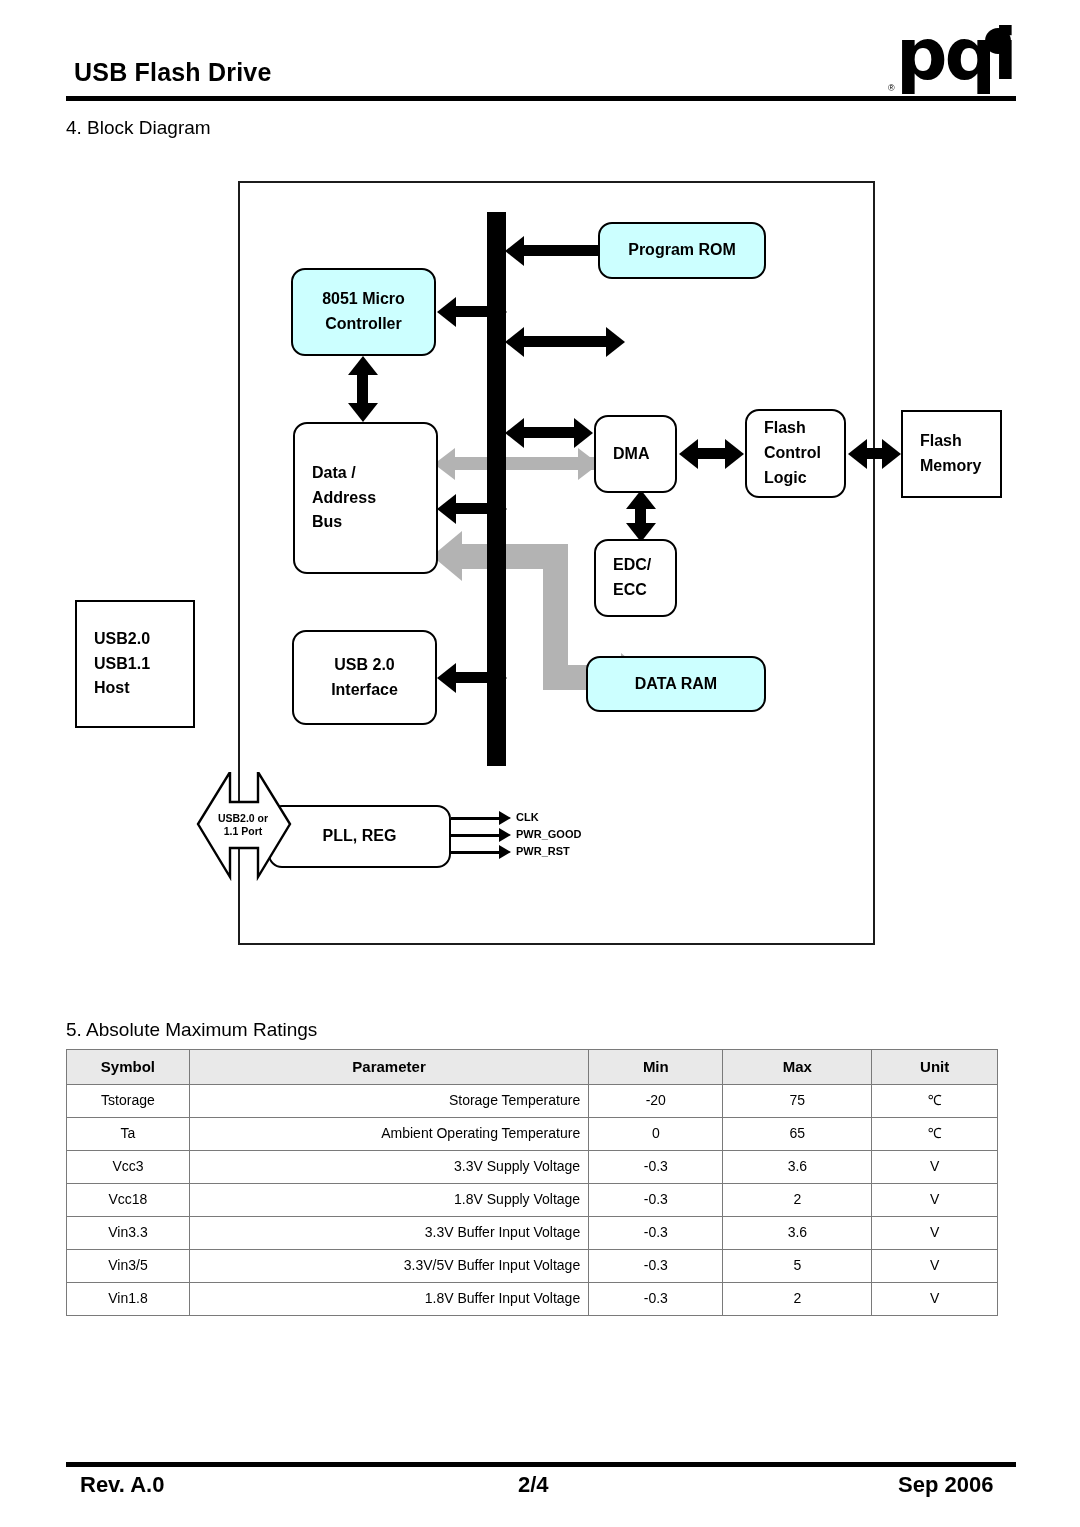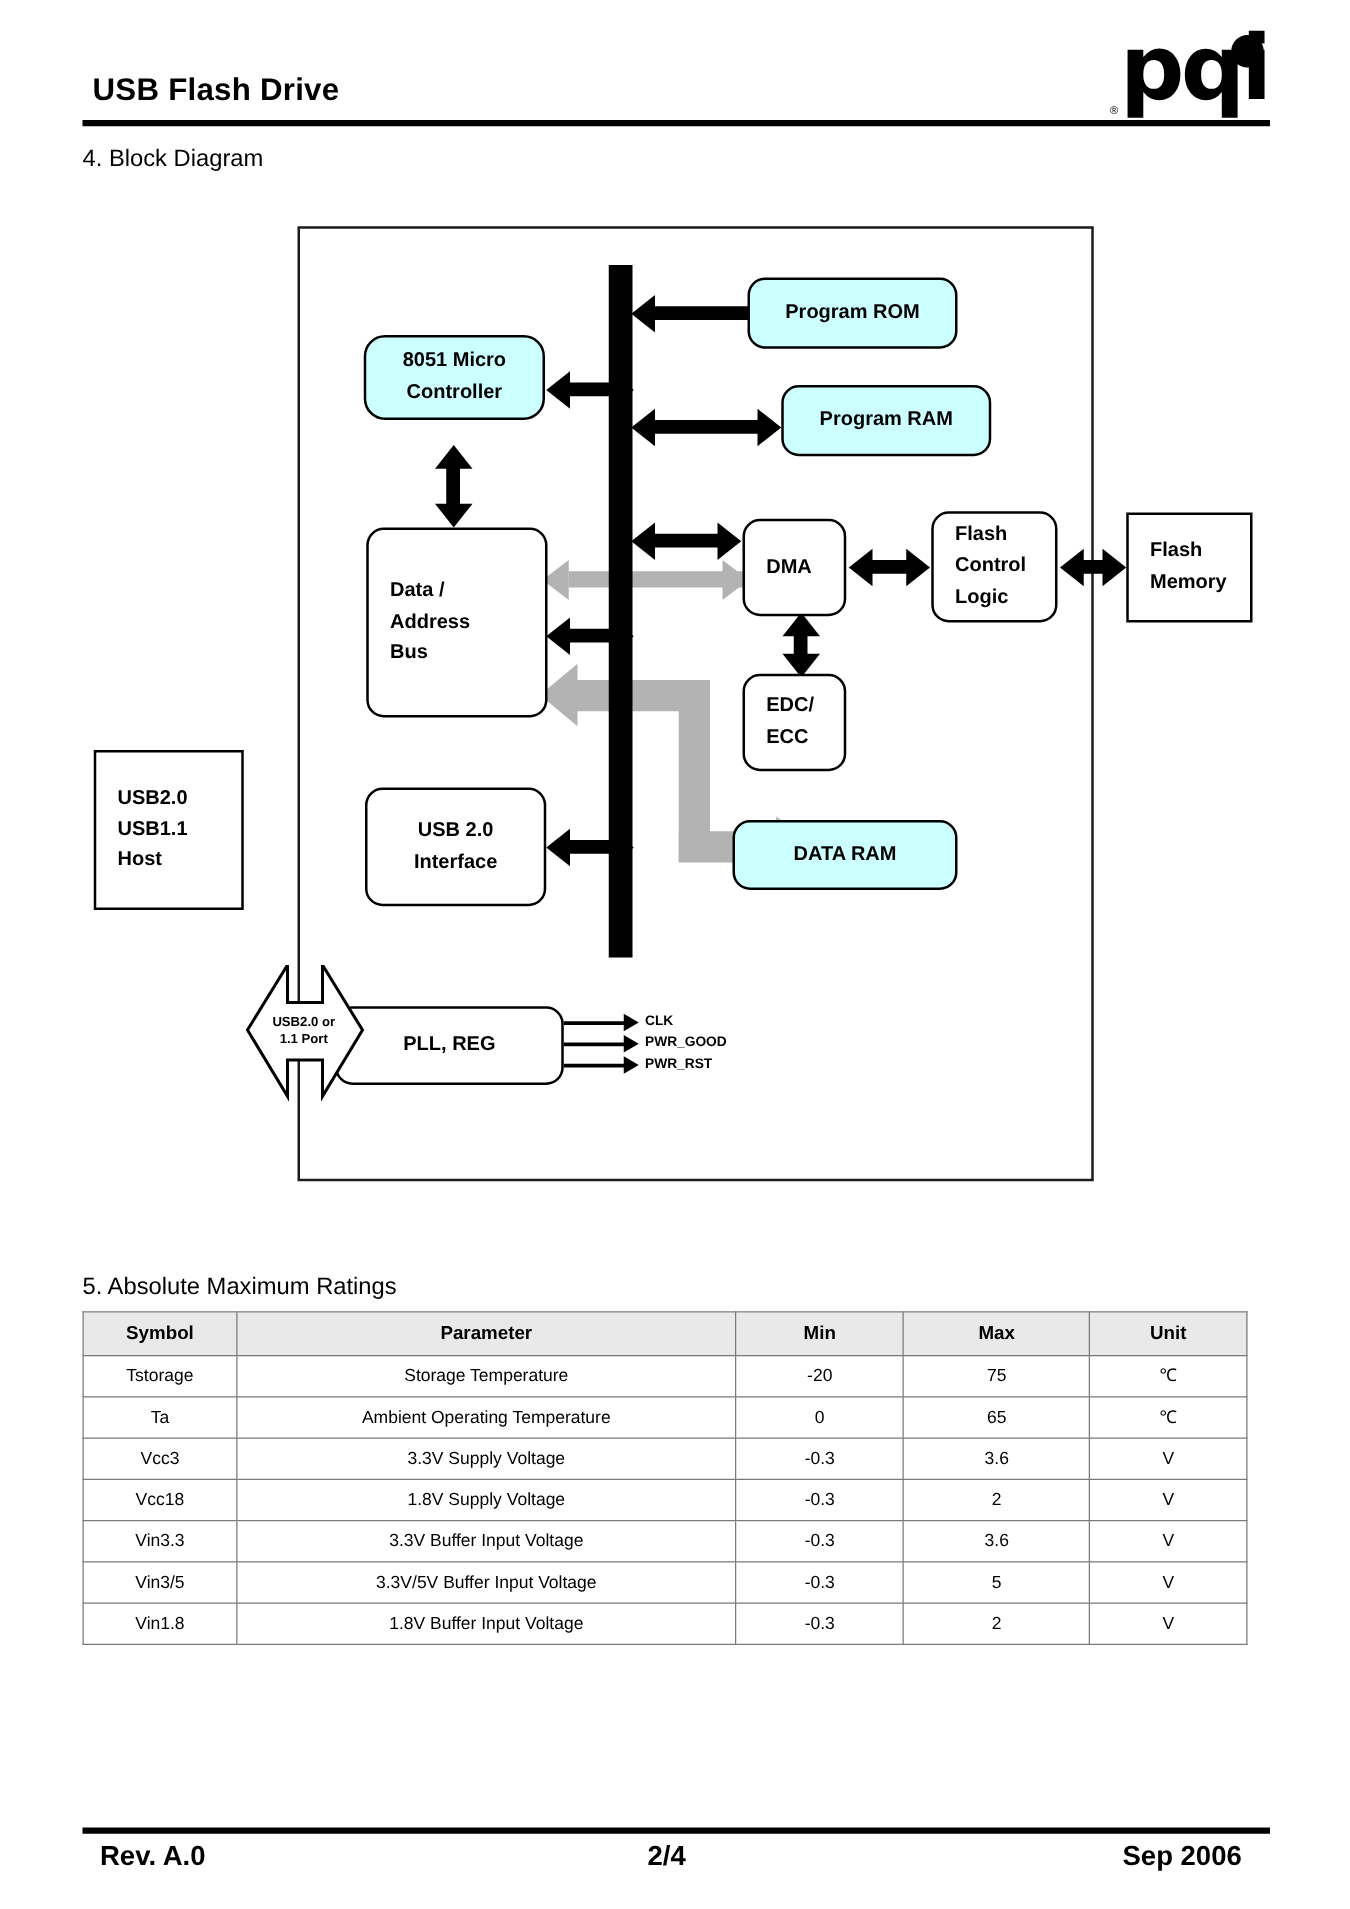--- a/index.html
+++ b/index.html
@@ -184,21 +184,21 @@
     line-height: 1.1;
   }
   #ratings-table thead th {
     background: #e9e9e9;
     font-weight: bold;
     text-align: center;
     font-size: 15px;
     height: 34px;
   }
   #ratings-table td.sym   { text-align: center; width: 112px; }
-  #ratings-table td.param { text-align: center;  width: 418px; }
+  #ratings-table td.param { text-align: right;  width: 418px; }
   #ratings-table td.min   { text-align: center; width: 128px; }
   #ratings-table td.max   { text-align: center; width: 144px; }
   #ratings-table td.unit  { text-align: center; width: 118px; }
 
   
   #footer-rule {
     position: absolute;
     left: 66px; top: 1462px;
     width: 950px; height: 5px;
     background: #000;
@@ -238,32 +238,29 @@
   <div class="gtri-l" style="left:434px; top:288px;"></div>
   <div class="gbar-h" style="left:455px; top:297px; width:145px;"></div>
   <div class="gtri-r" style="left:578px; top:288px;"></div>
 
   <div class="gtri-big-l" style="left:432px; top:371px;"></div>
   <div class="gbar-thick-h" style="left:461px; top:384px; width:107px;"></div>
   <div class="gbar-thick-v" style="left:543px; top:384px; height:145px;"></div>
   <div class="gbar-thick-h" style="left:543px; top:505px; width:82px;"></div>
   <div class="gtri-big-r" style="left:621px; top:493px;"></div>
 
-  <div class="blk round cyan c" style="left:291px; top:108px; width:145px; height:68px;border-radius:17px;">
+  <div class="blk round cyan c" style="left:291px; top:108px; width:145px; height:88px;">
     <span>8051 Micro</span>
     <span>Controller</span>
   </div>
 
   <div class="blk round cyan c" style="left:598px; top:62px; width:168px; height:57px;">
     <span>Program ROM</span>
   </div>
 
-  <div class="blk round cyan c" style="left:625px; top:148px; width:168px; height:57px;">
-    <span>Program RAM</span>
-  </div>
 
   <div class="blk round l" style="left:293px; top:262px; width:145px; height:152px;">
     <span>Data /</span>
     <span>Address</span>
     <span>Bus</span>
   </div>
 
   <div class="blk round l" style="left:594px; top:255px; width:83px; height:78px;">
     <span>DMA</span>
   </div>

